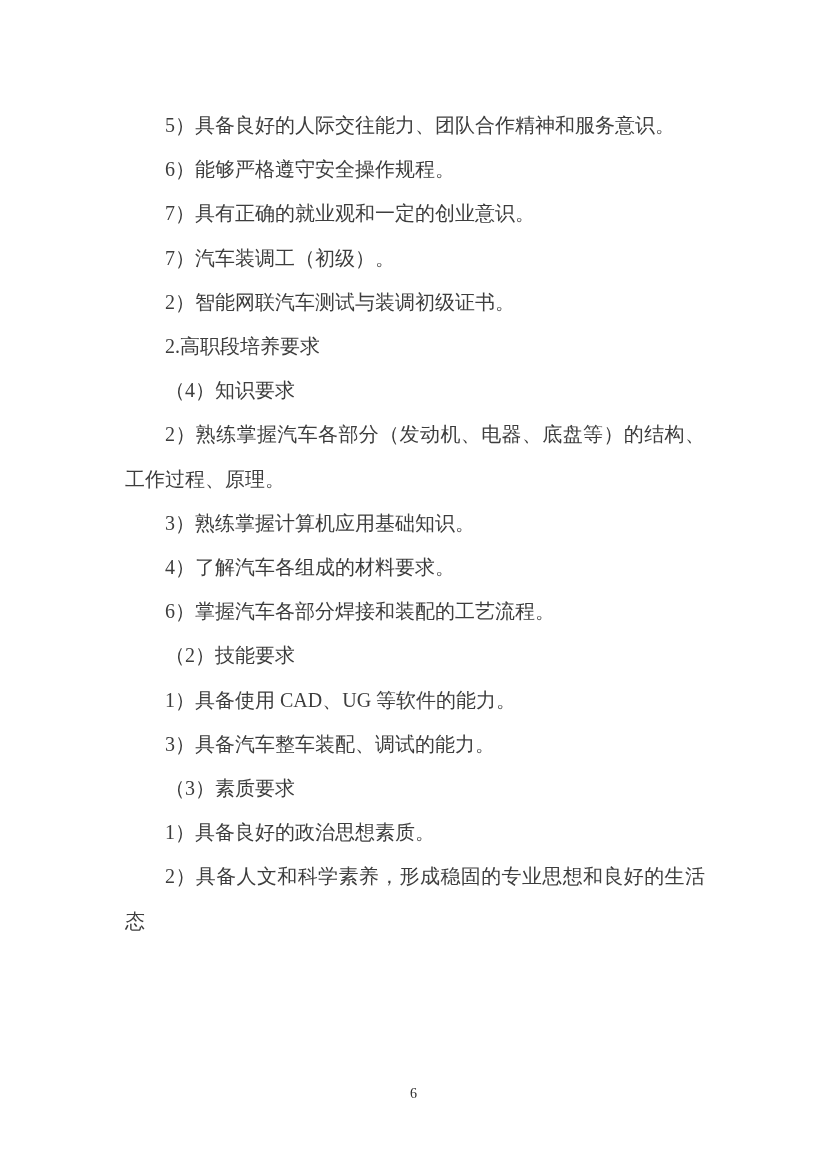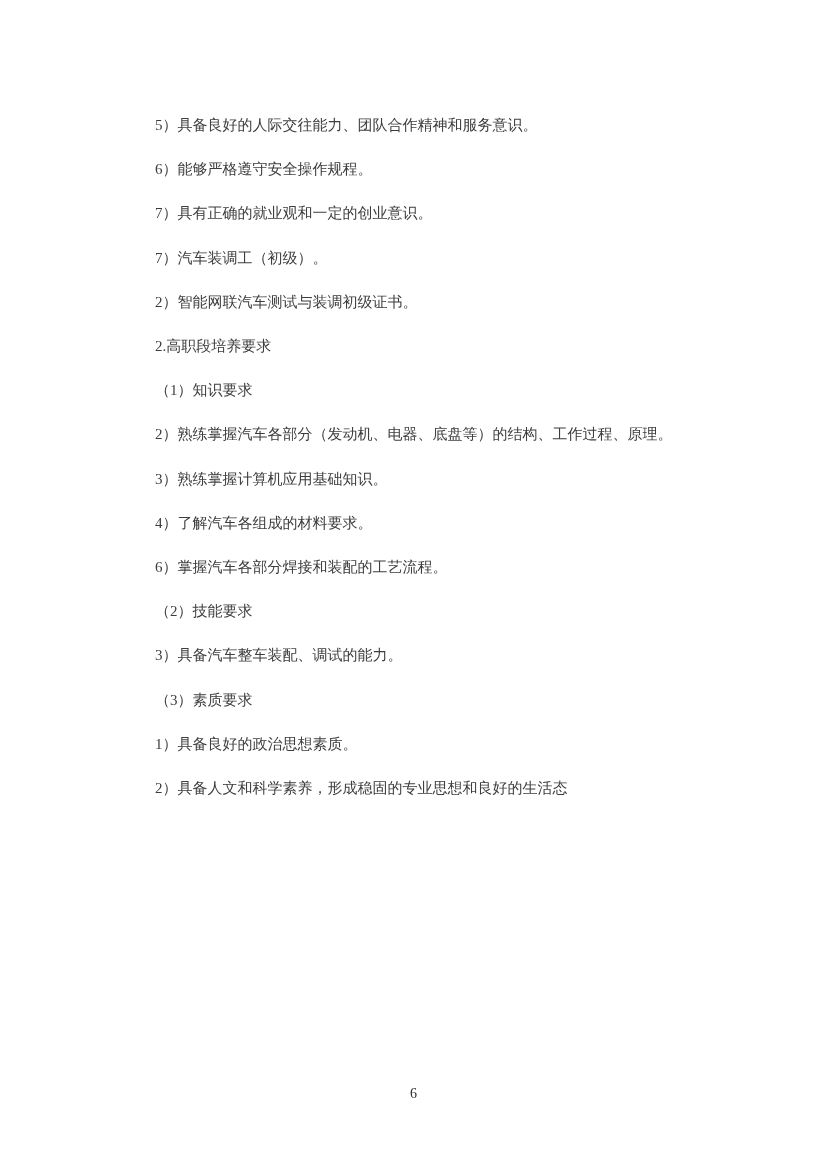--- a/index.html
+++ b/index.html
@@ -21,21 +21,21 @@
     color: #3d3d3d;
   }
   .content {
     position: absolute;
     left: 125px;
     top: 103px;
     width: 580px;
   }
   .content p {
     margin: 0;
-    font-size: 15px;
+    font-size: 20px;
     line-height: 44.2px;
     text-indent: 2em;
     text-align: justify;
     text-justify: inter-ideograph;
     word-break: break-all;
     color: #3d3d3d;
   }
   .pagenum {
     position: absolute;
     top: 1086px;
@@ -50,25 +50,26 @@
 <body>
 
 <div class="page">
   <div class="content">
     <p>5）具备良好的人际交往能力、团队合作精神和服务意识。</p>
     <p>6）能够严格遵守安全操作规程。</p>
     <p>7）具有正确的就业观和一定的创业意识。</p>
     <p>7）汽车装调工（初级）。</p>
     <p>2）智能网联汽车测试与装调初级证书。</p>
     <p>2.高职段培养要求</p>
-    <p>（1）知识要求</p>
+    <p>（4）知识要求</p>
     <p>2）熟练掌握汽车各部分（发动机、电器、底盘等）的结构、工作过程、原理。</p>
     <p>3）熟练掌握计算机应用基础知识。</p>
     <p>4）了解汽车各组成的材料要求。</p>
     <p>6）掌握汽车各部分焊接和装配的工艺流程。</p>
     <p>（2）技能要求</p>
+    <p>1）具备使用 CAD、UG 等软件的能力。</p>
     <p>3）具备汽车整车装配、调试的能力。</p>
     <p>（3）素质要求</p>
     <p>1）具备良好的政治思想素质。</p>
     <p>2）具备人文和科学素养，形成稳固的专业思想和良好的生活态</p>
   </div>
   <div class="pagenum">6</div>
 </div>
 
 </body></html>

